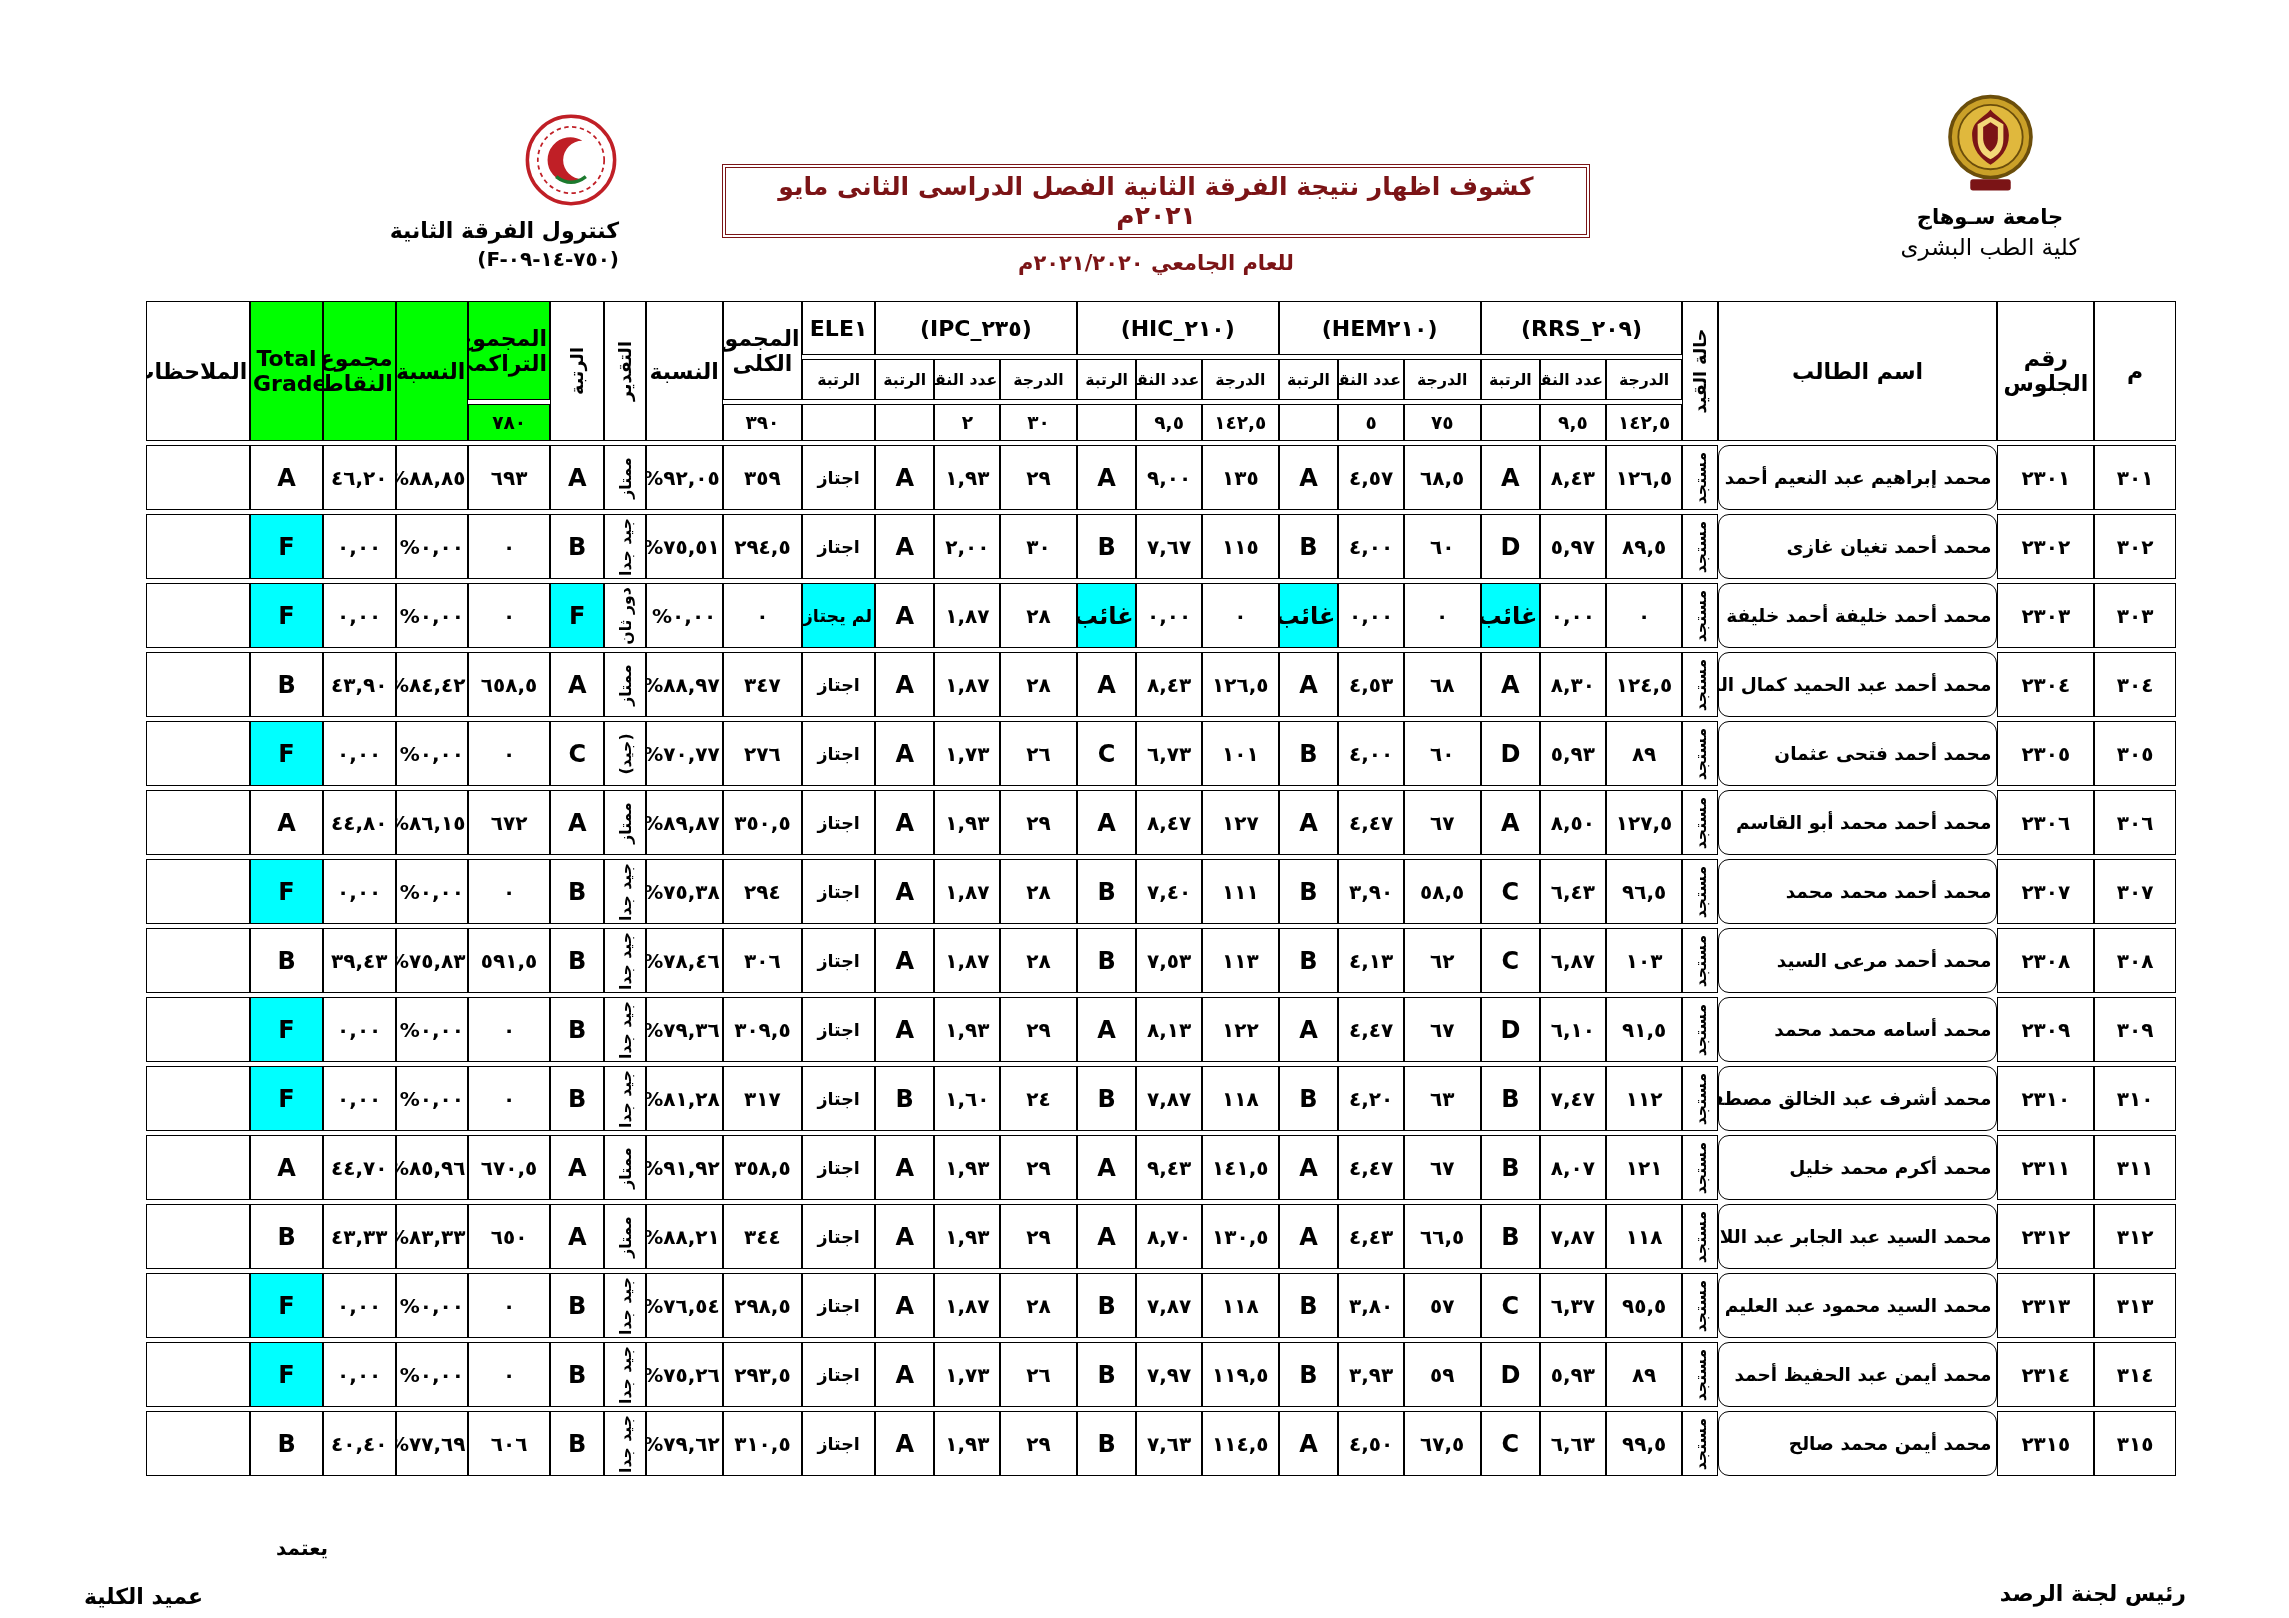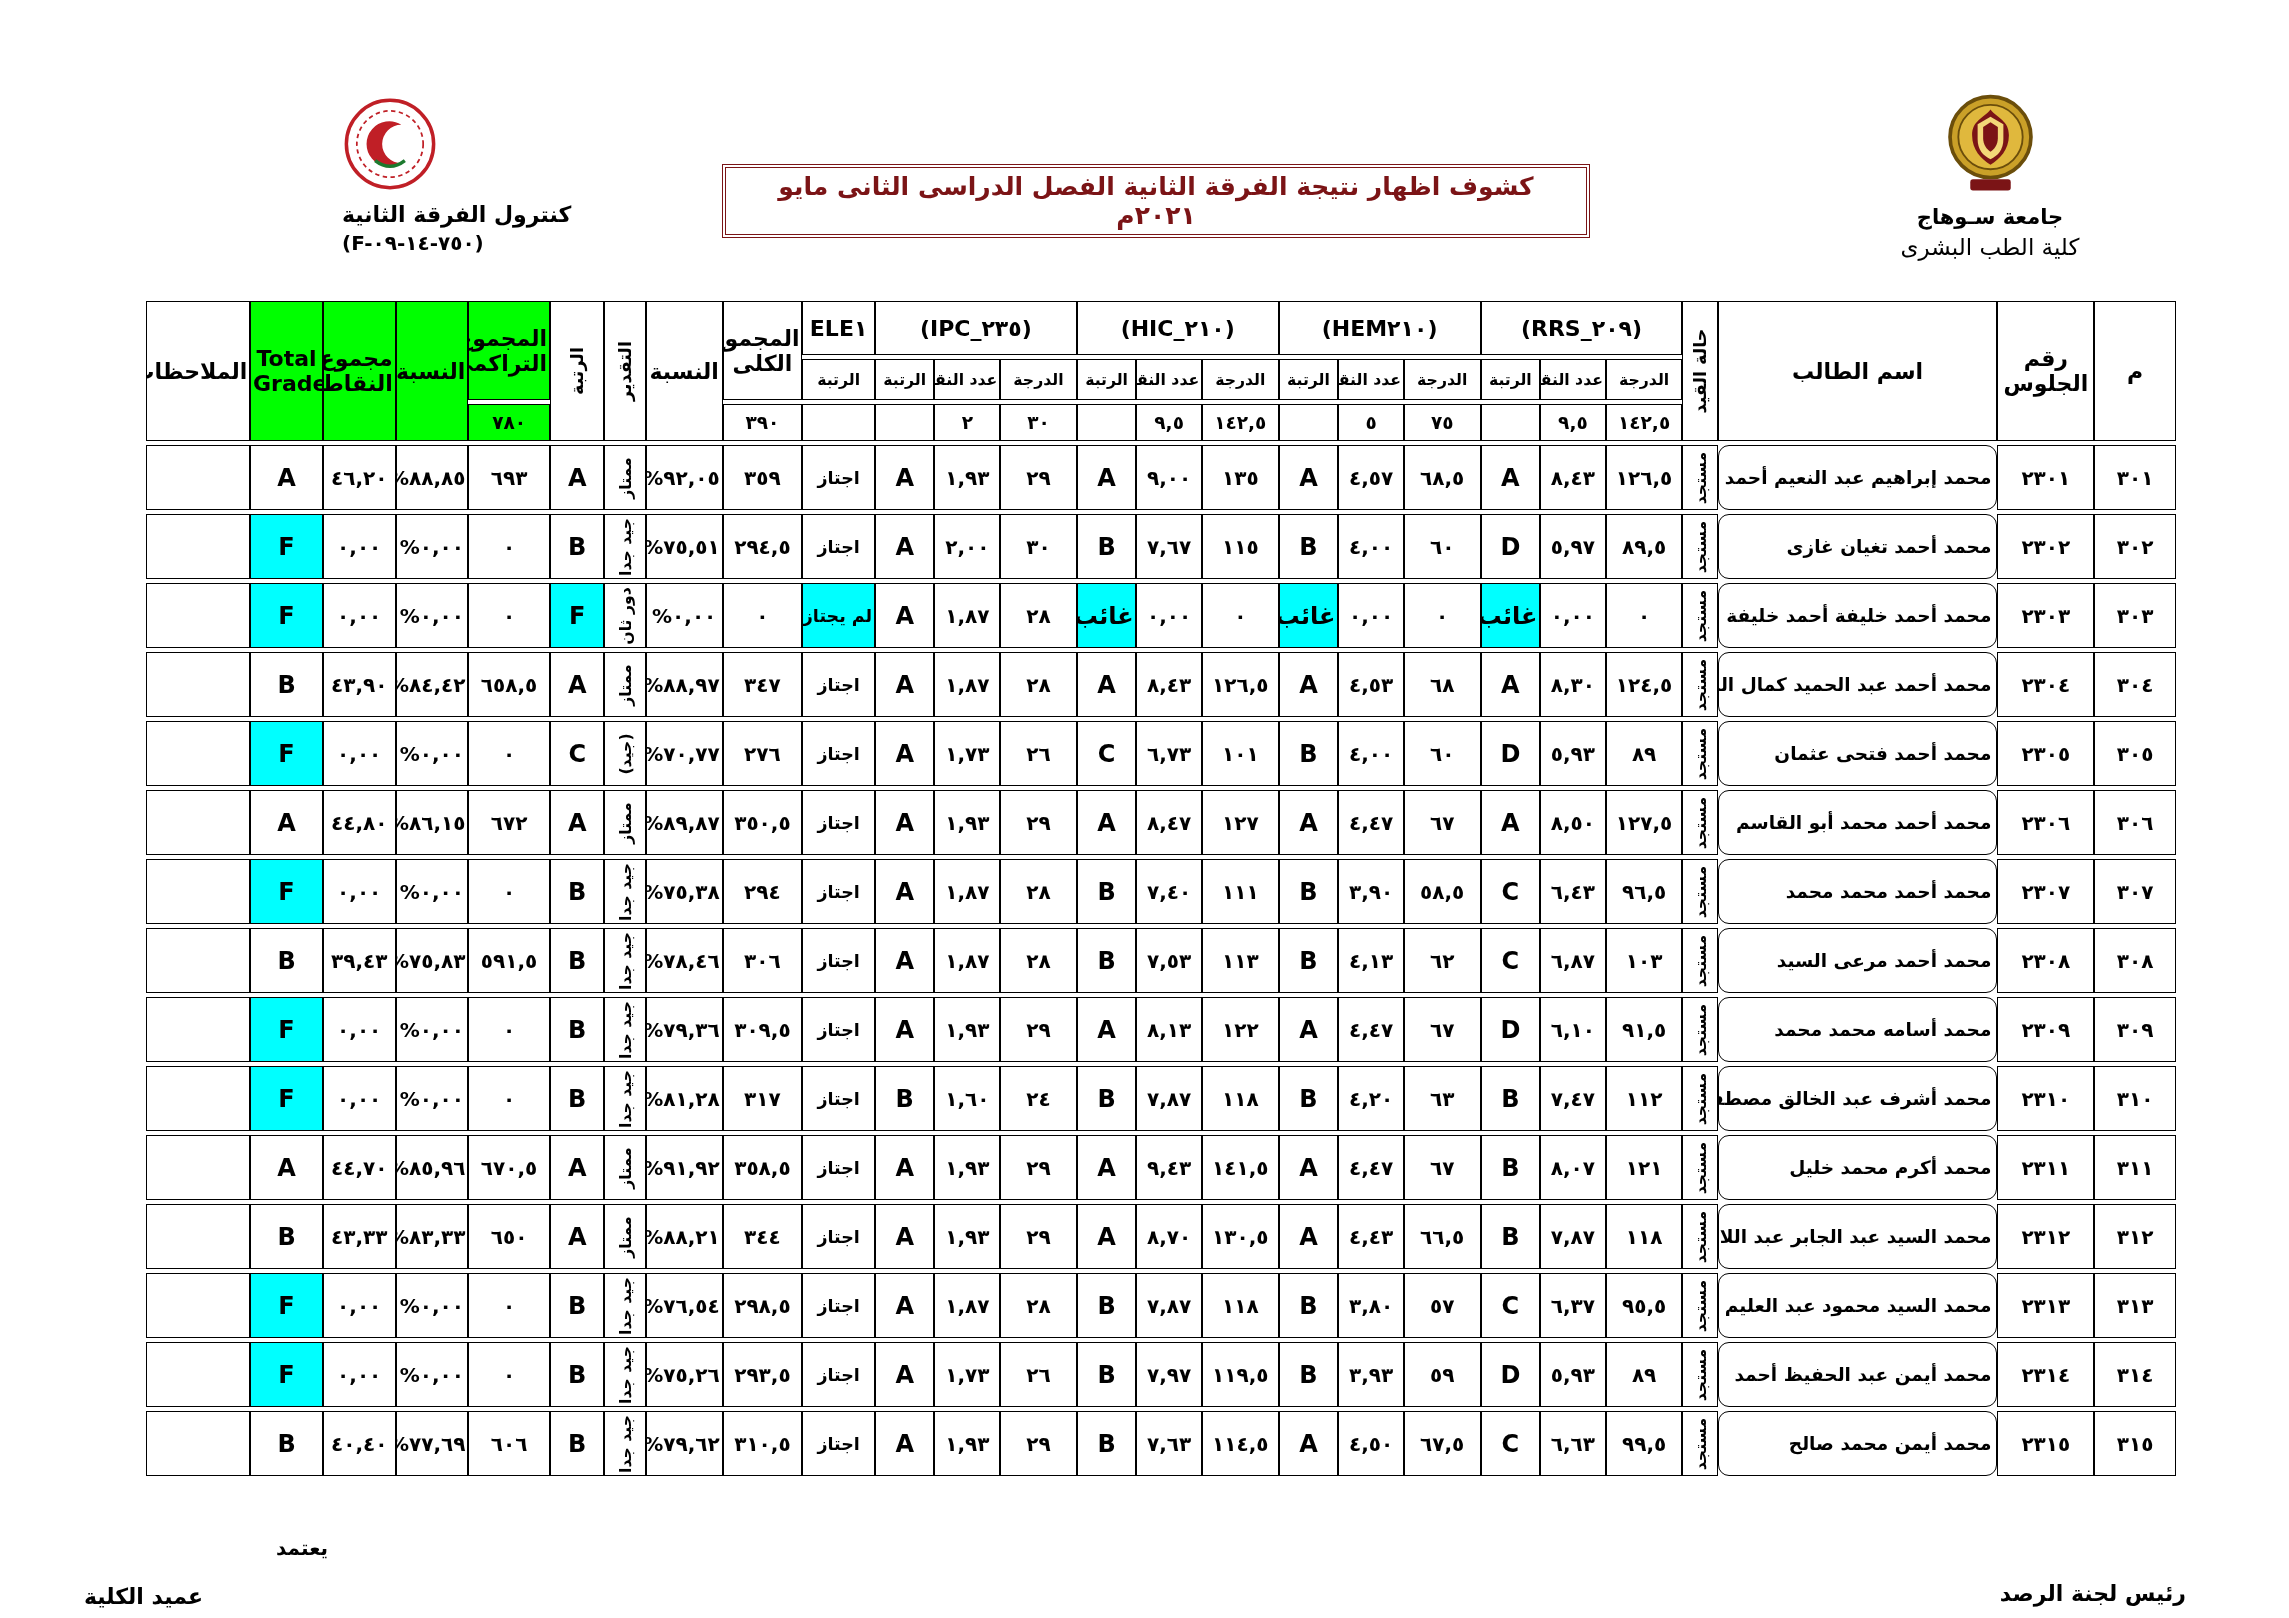--- a/index.html
+++ b/index.html
@@ -27,21 +27,21 @@
     border: 4.6px double var(--title-maroon, #7b1416);
     background: #fff;
     height: 74px;
     display: flex; align-items: center; justify-content: center;
     font-size: 25px; font-weight: bold;
     color: var(--title-maroon, #7b1416);
     padding: 0 13px;
   }
   .year { margin-top: 13px; font-size: 21px; font-weight: bold; color: var(--title-maroon, #7b1416); }
 
-  .brand-left { position: absolute; top: 96px; left: 343px; width: 277px; text-align: left; }
+  .brand-left { position: absolute; top: 112px; left: 343px; width: 277px; text-align: right; }
   .ctrl-name { font-size: 22px; font-weight: bold; margin-top: 7.4px; }
   .ctrl-code { font-size: 20px; font-weight: bold; margin-top: 3.7px; }
 
   
   .results {
     position: absolute;
     top: 297px;
     right: 113px;
     width: 2030px;
     border-collapse: separate;
@@ -99,20 +99,21 @@
       <rect x="34" y="98" width="44" height="12" rx="3" fill="#7b1416"></rect>
     </svg>
     <div class="uni-name">جامعة سـوهاج</div>
     <div class="fac-name">كلية الطب البشرى</div>
   </div>
 
   <div class="title-wrap">
     <div class="title-box">
       <span>كشوف اظهار نتيجة الفرقة الثانية الفصل الدراسى الثانى مايو ٢٠٢١م</span>
     </div>
+    <div class="year">للعام الجامعي ٢٠٢١/٢٠٢٠م</div>
   </div>
 
   <div class="brand-left">
     <svg width="96" height="96" viewBox="0 0 110 110" aria-hidden="true">
       <circle cx="55" cy="55" r="50" fill="#ffffff" stroke="#c01f26" stroke-width="4"></circle>
       <circle cx="55" cy="55" r="38" fill="#ffffff" stroke="#c01f26" stroke-width="2" stroke-dasharray="5 4"></circle>
       <path d="M68 33 A26 26 0 1 0 68 77 A21 21 0 1 1 68 33 Z" fill="#c01f26"></path>
       <path d="M38 74 q17 13 34 0" stroke="#1c7a2e" stroke-width="4" fill="none"></path>
     </svg>
     <div class="ctrl-name">كنترول الفرقة الثانية</div>

